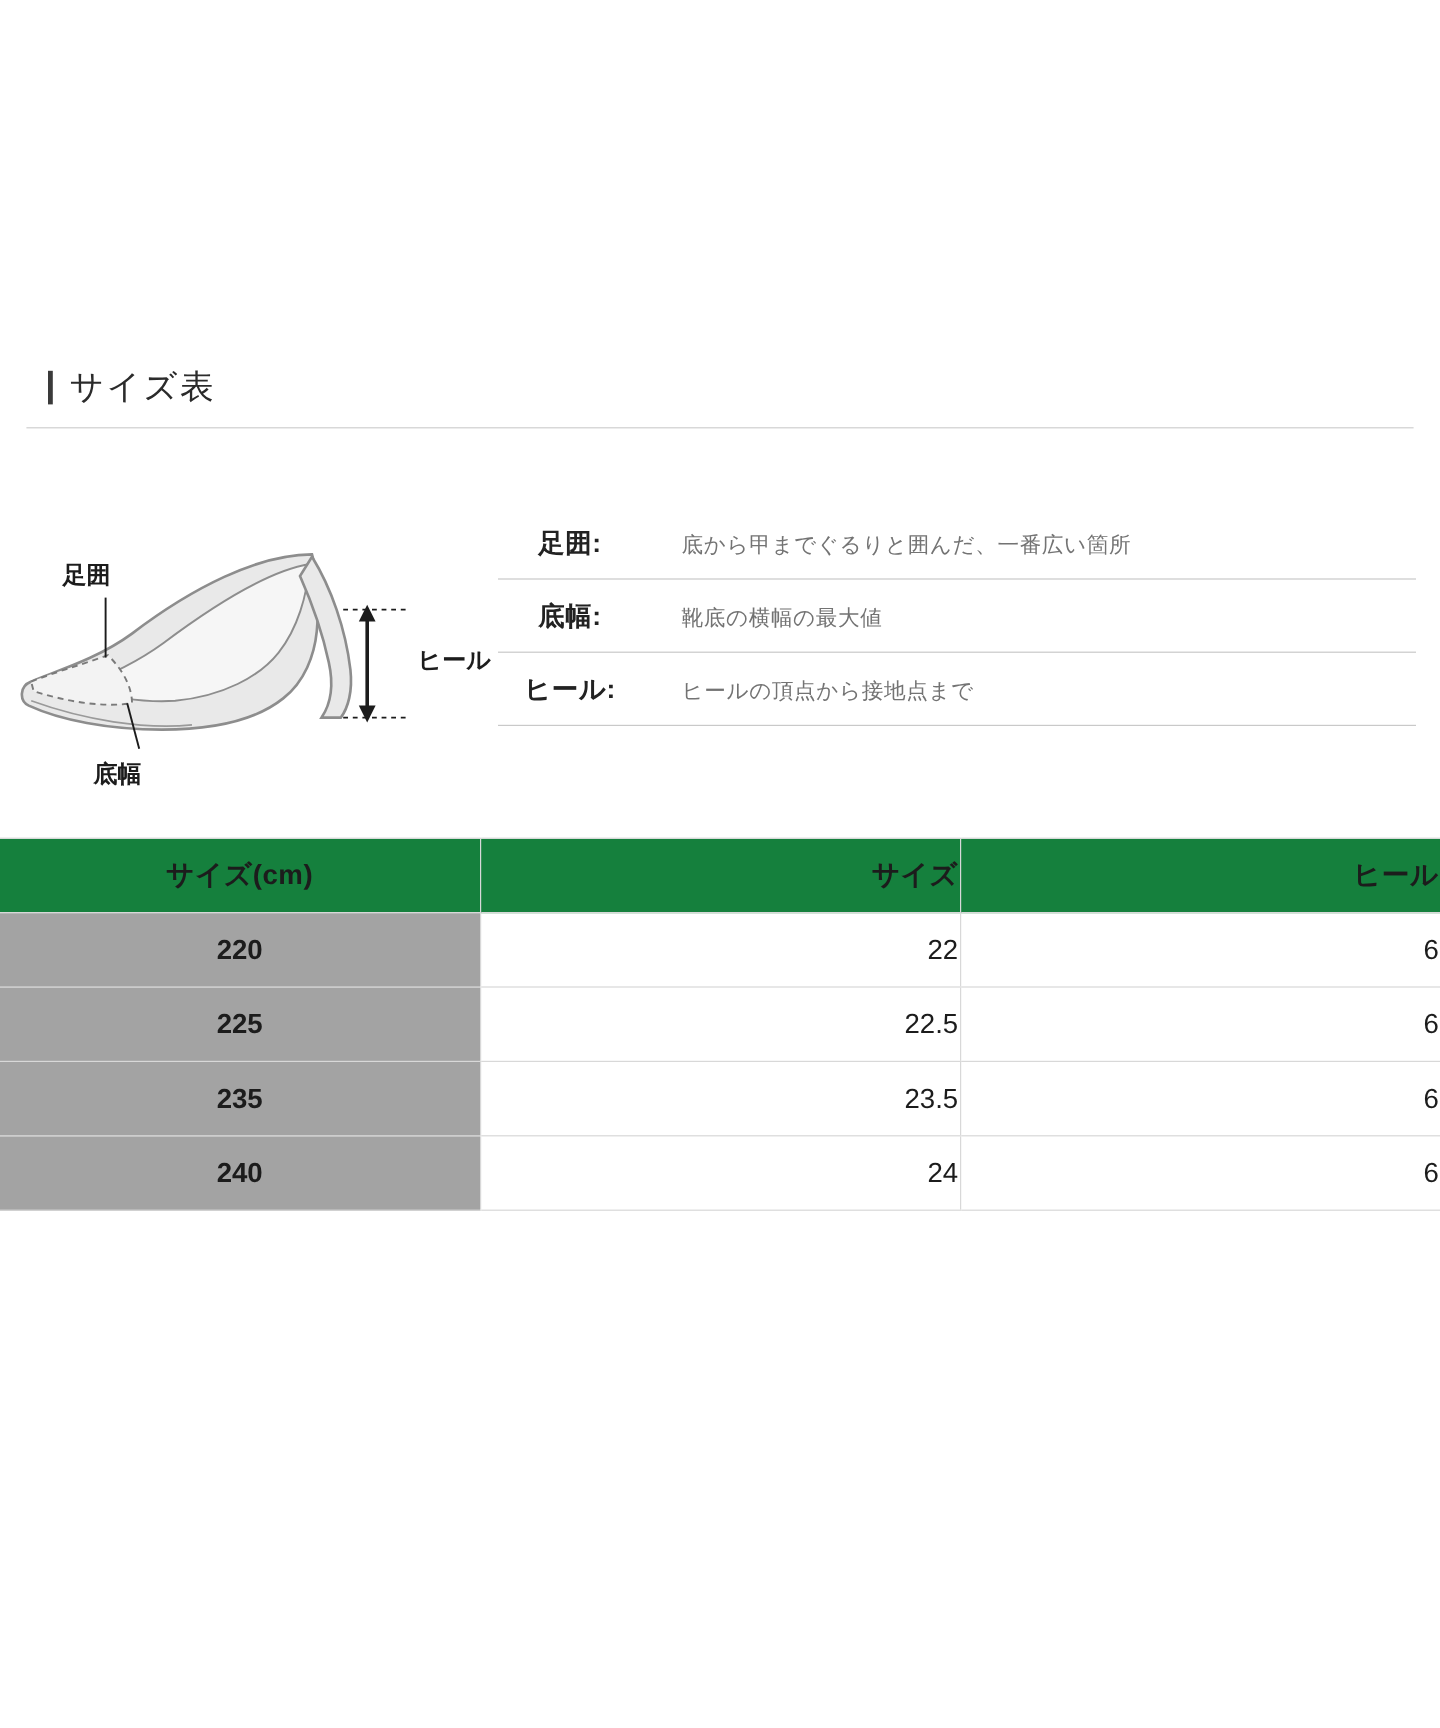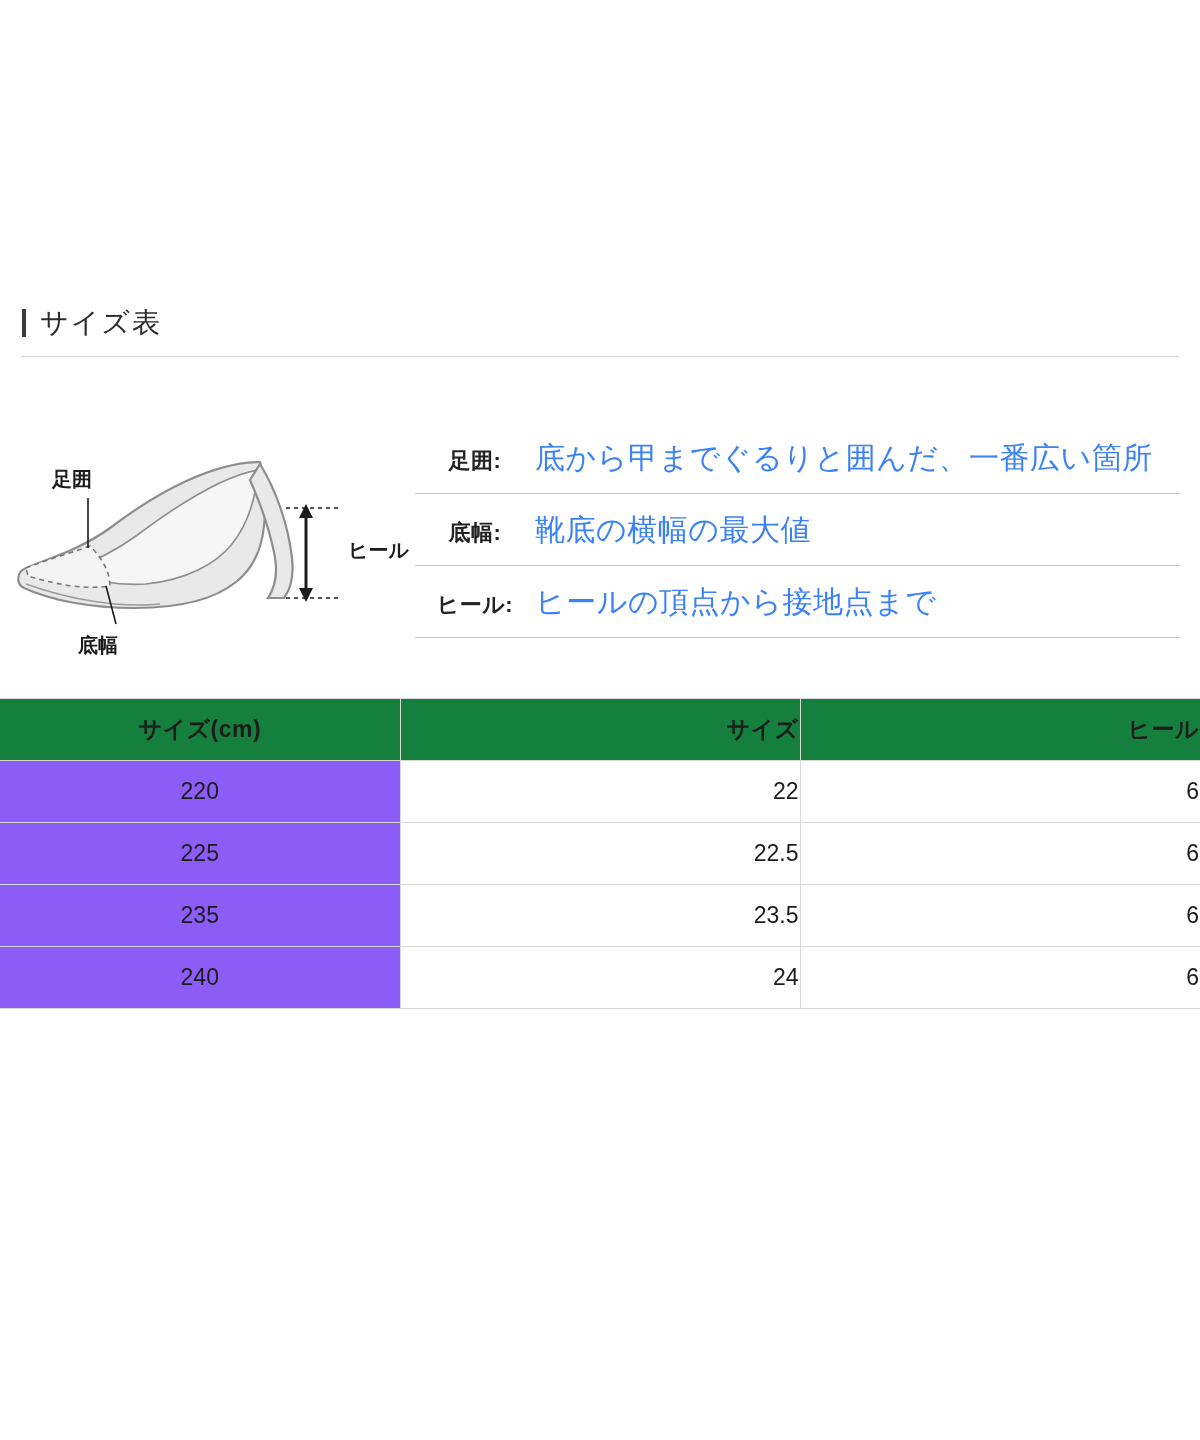--- a/index.html
+++ b/index.html
@@ -26,21 +26,21 @@
   
   .heading-wrap {
     position: absolute;
     top: 300px;
     left: 0;
     width: 1200px;
   }
   .heading {
     display: flex;
     align-items: center;
-    padding-left: 22px;
+    padding-left: 40px;
     height: 46px;
   }
   .heading-bar {
     width: 4px;
     height: 28px;
     background: #3a3a3a;
     margin-right: 14px;
   }
   .heading-text {
     font-size: 28px;
@@ -86,23 +86,24 @@
   .def-row:first-child { border-top: none; }
   .def-term {
     width: 120px;
     flex: 0 0 120px;
     font-size: 22px;
     font-weight: 700;
     color: #222;
     letter-spacing: 0.5px;
   }
   .def-desc {
-    font-size: 30px;
-    color: #3b82f6;
+    font-size: 18px;
+    color: #737373;
     letter-spacing: 0.5px;
+    margin-left: 33px;
   }
 
   
   .size-table {
     position: absolute;
     top: 698px;
     left: 0;
     width: 1200px;
     border-collapse: collapse;
     table-layout: fixed;
@@ -121,22 +122,22 @@
     background: #15803d;
     font-weight: 700;
     font-size: 23px;
     letter-spacing: 0.5px;
   }
   .size-table col.c1 { width: 400px; }
   .size-table col.c2 { width: 400px; }
   .size-table col.c3 { width: 400px; }
 
   .size-table tbody td:first-child {
-    background: #8b5cf6;
-    font-weight: 400;
+    background: #a3a3a3;
+    font-weight: 700;
   }
   .size-table td.divider,
   .size-table th.divider {
     border-left: 1px solid #d8d8d8;
     text-align: right;
   }
 
   .label-text {
     font-size: 20px;
     font-weight: 700;

